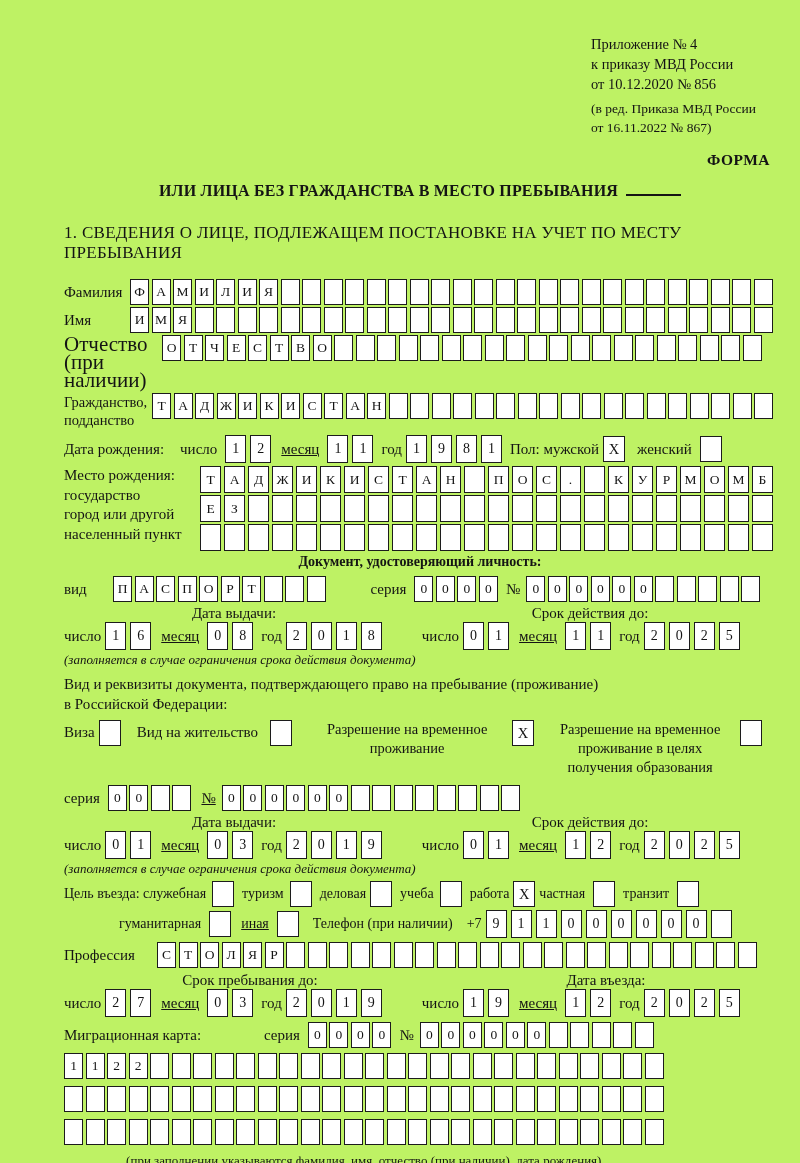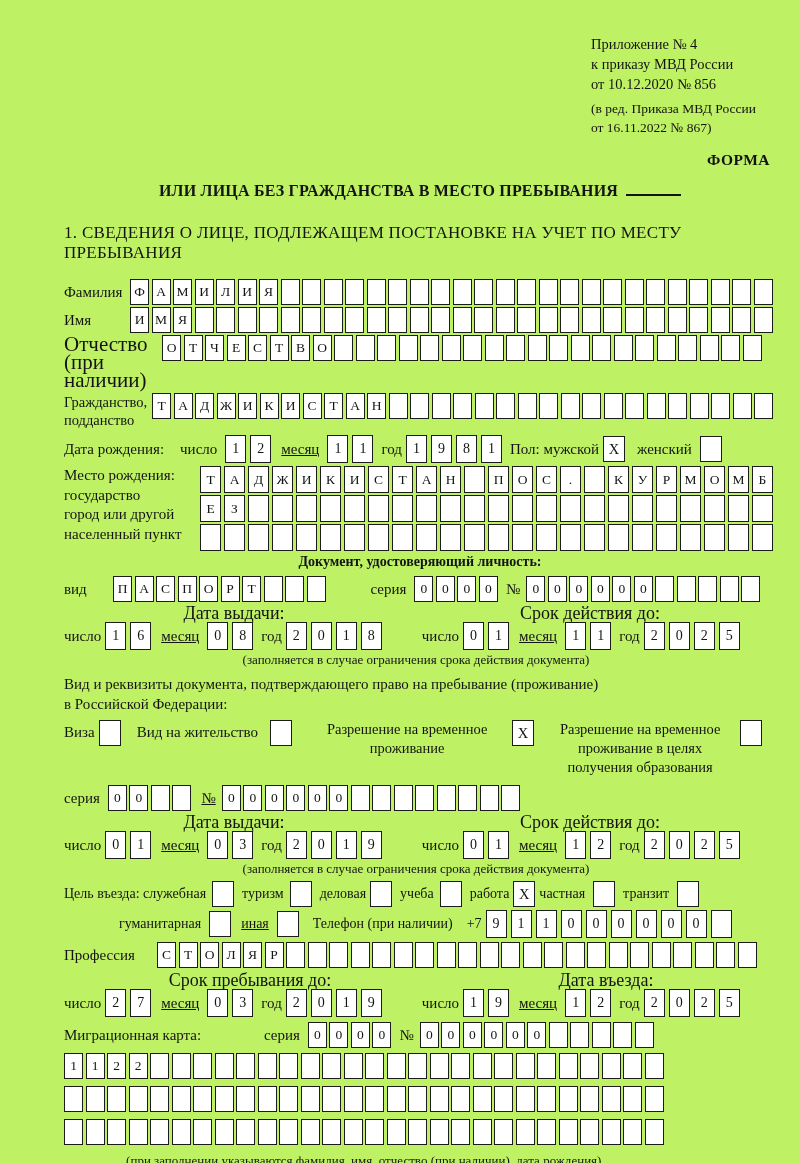--- a/index.html
+++ b/index.html
@@ -29,23 +29,23 @@
         display:flex;align-items:center;justify-content:center;font-size:13.5px;flex:none;background:#fff;}
   .cells.wide{gap:3px;} .cells.wide .cell{width:21px;height:27px;}
   .cells.date{gap:4px;} .cells.date .cell{width:21px;height:28px;font-size:14px;}
   .checkbox{width:22px;height:26px;border:1.8px solid #1c1c1c;box-sizing:border-box;flex:none;
         display:flex;align-items:center;justify-content:center;font-size:14.5px;background:#fff;}
   .cellrows > .cells{margin-bottom:2px;}
   .cellrows.loose > .cells{margin-bottom:7px;}
   .lblcol{flex:none;font-size:15px;line-height:19.5px;}
   .lblcol.tall{line-height:19px;}
   
-  .head{font-size:18px;text-align:center;flex:none;line-height:16px;}
+  .head{font-size:15px;text-align:center;flex:none;line-height:16px;}
   .note{font-size:13px;line-height:17px;}
-  .note.right{text-align:center;padding-right:8px;}
+  .note.right{text-align:left;padding-right:8px;font-style:italic;}
   .note.center{text-align:center;}
   .plain{font-size:15px;line-height:20px;}.ml4{margin-left:4px;}.ml6{margin-left:6px;}.ml8{margin-left:8px;}
   .ml10{margin-left:10px;text-decoration:underline;}.ml12{margin-left:12px;}.ml16{margin-left:16px;}
   .mr4{margin-right:4px;}.mr6{margin-right:6px;}.mr8{margin-right:8px;}.mr10{margin-right:10px;}
   .mt6{margin-top:6px;}.mb4{margin-bottom:4px;}
   .spacer{flex:none;}
 </style>
 </head>
 <body>
 

